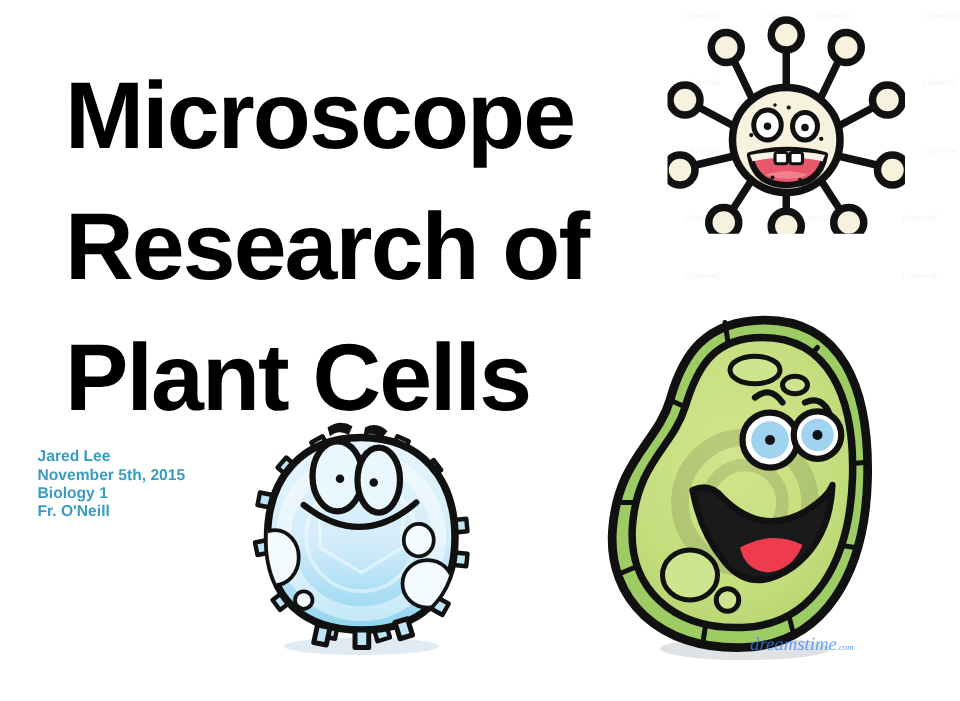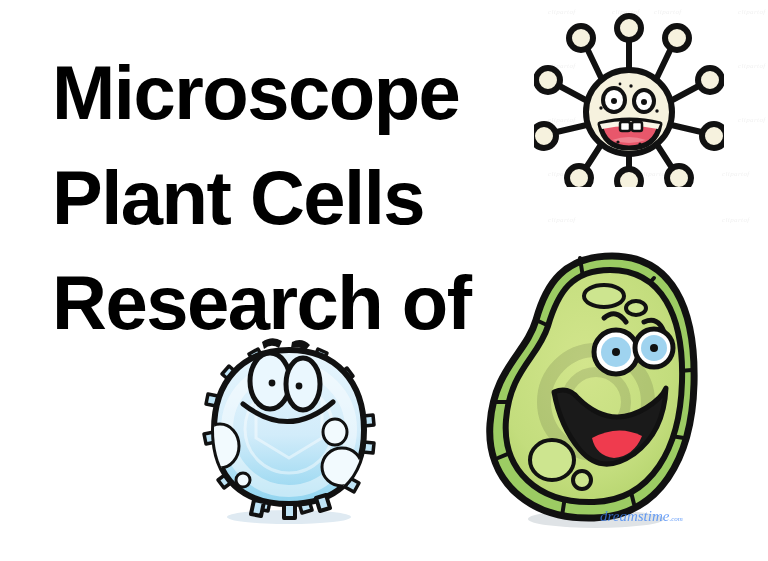--- a/index.html
+++ b/index.html
@@ -106,24 +106,30 @@
     <span class="wm-tile" style="left:738px;top:116px;">clipartof</span>
     <span class="wm-tile" style="left:548px;top:170px;">clipartof</span>
     <span class="wm-tile" style="left:640px;top:170px;">clipartof</span>
     <span class="wm-tile" style="left:722px;top:170px;">clipartof</span>
     <span class="wm-tile" style="left:548px;top:216px;">clipartof</span>
     <span class="wm-tile" style="left:722px;top:216px;">clipartof</span>
   </div>
 
   <div id="title-block">
     <div class="title-line">Microscope</div>
+    <div class="title-line">Research of</div>
     <div class="title-line">Plant Cells</div>
-    <div class="title-line">Research of</div>
-  </div>
-
+  </div>
+
+  <div id="byline">
+    <div class="byline-line">Jared Lee</div>
+    <div class="byline-line">November 5th, 2015</div>
+    <div class="byline-line">Biology 1</div>
+    <div class="byline-line">Fr. O'Neill</div>
+  </div>
 
 
   <div class="art" id="virus-art">
     <svg viewBox="0 0 190 175" xmlns="http://www.w3.org/2000/svg">
       <g stroke="#111111" stroke-width="6" stroke-linecap="round" stroke-linejoin="round" fill="#f6f2de">
 
         <g>
           <path d="M95 70 L95 20"></path>
             <circle cx="95" cy="16" r="12"></circle>
           <path d="M118 76 L140 30"></path>

